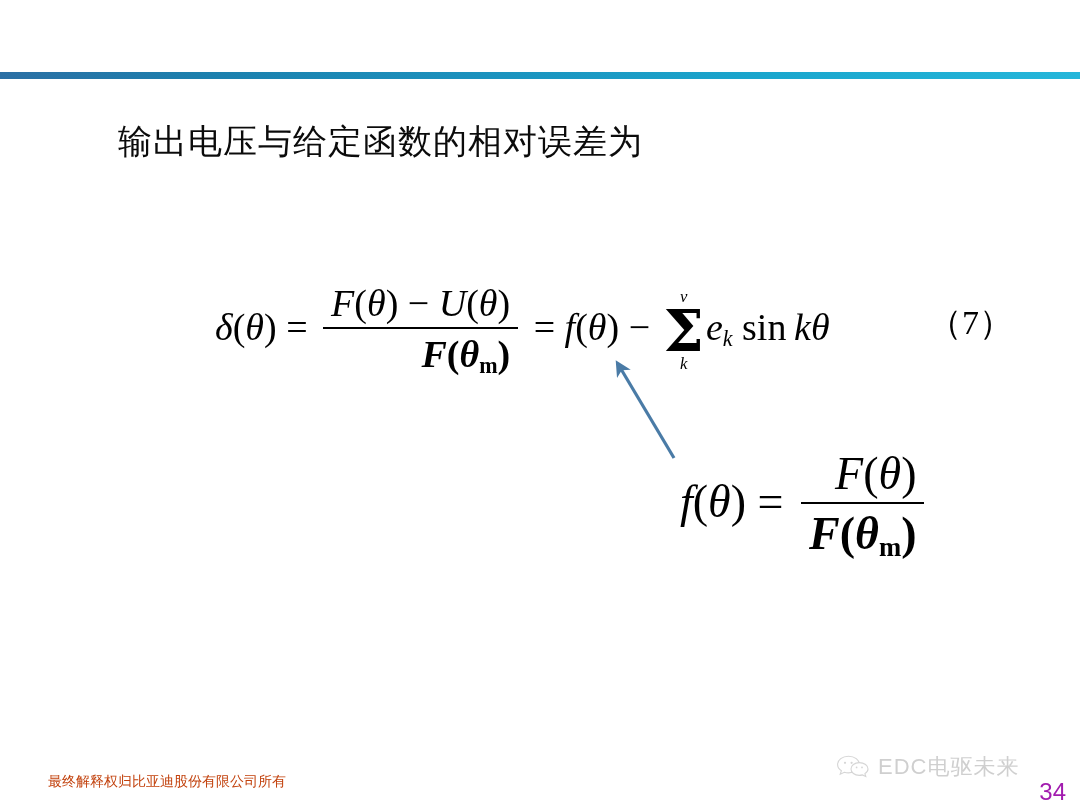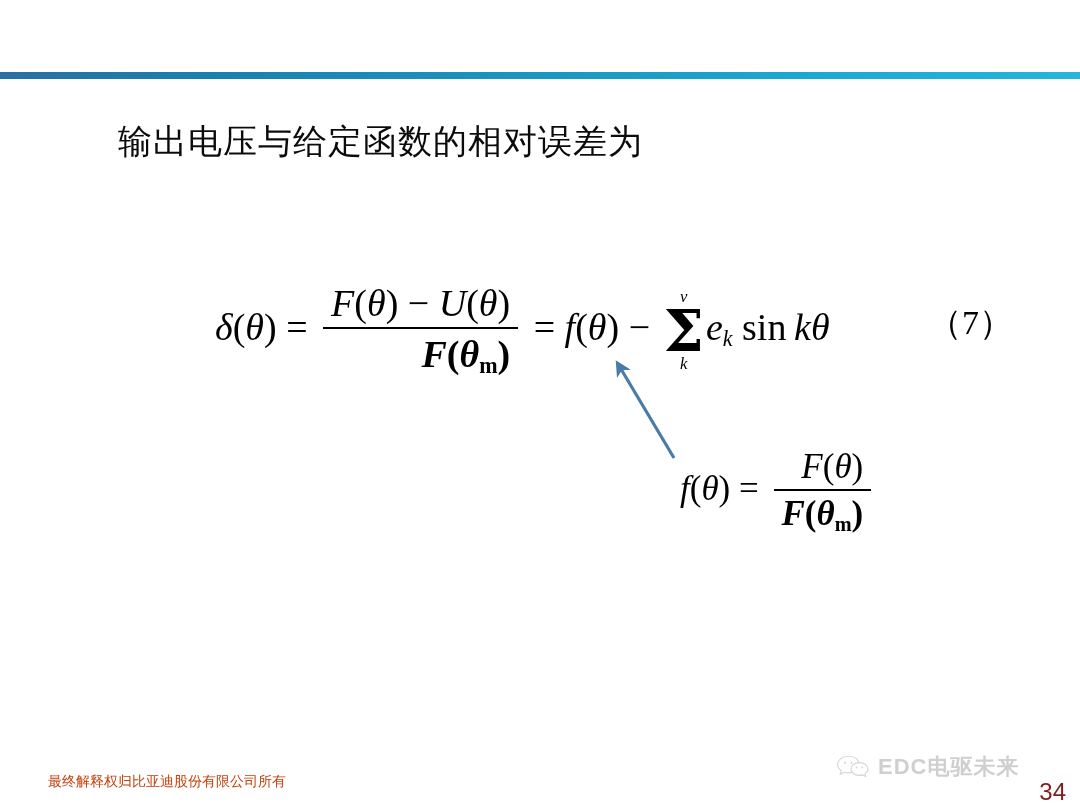--- a/index.html
+++ b/index.html
@@ -126,21 +126,21 @@
     font-family: "Liberation Serif", "DejaVu Serif", serif;
     font-size: 34px;
     color: #000;
   }
 
   
   #equation-f {
     position: absolute;
     left: 680px;
     top: 448px;
-    font-size: 35px;
+    font-size: 46px;
     white-space: nowrap;
   }
 
   
   #annotation-arrow {
     position: absolute;
     left: 596px;
     top: 348px;
     width: 100px;
     height: 120px;
@@ -155,33 +155,32 @@
     font-size: 14px;
     color: #c2410c;
     white-space: nowrap;
   }
   .page-number {
     position: absolute;
     right: 14px;
     top: 778px;
     font-family: "Liberation Sans", sans-serif;
     font-size: 24px;
-    color: #7f1d1d;
+    color: #a21caf;
   }
 
   
   #watermark {
     position: absolute;
     left: 836px;
     top: 752px;
     display: flex;
     align-items: center;
     gap: 8px;
     opacity: 0.42;
-    font-weight: bold;
   }
   #watermark .wm-text {
     font-family: "Liberation Sans", sans-serif;
     font-size: 22px;
     color: #8e8e8e;
     letter-spacing: 1px;
     white-space: nowrap;
   }
 </style>
 </head>

